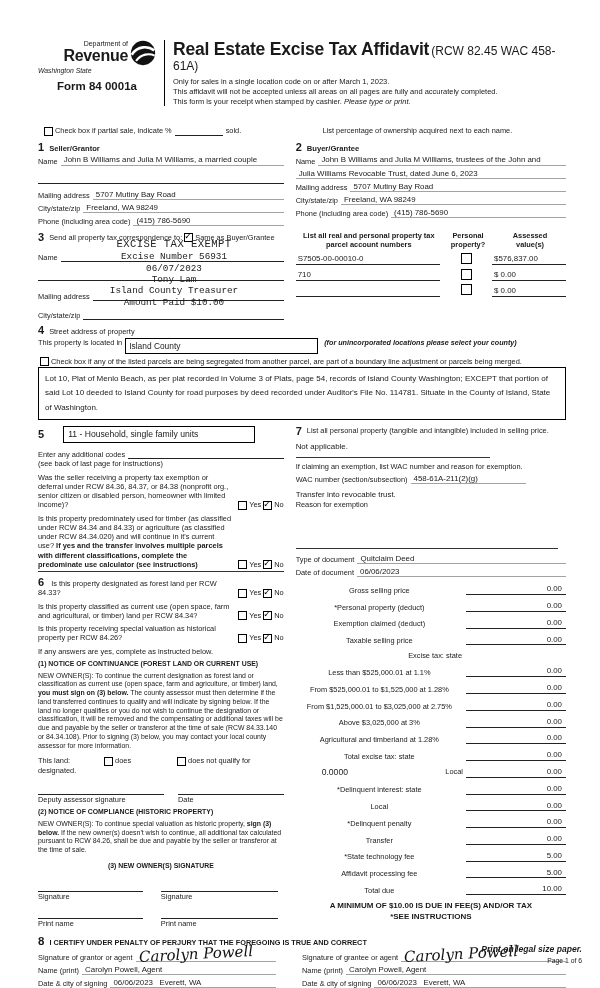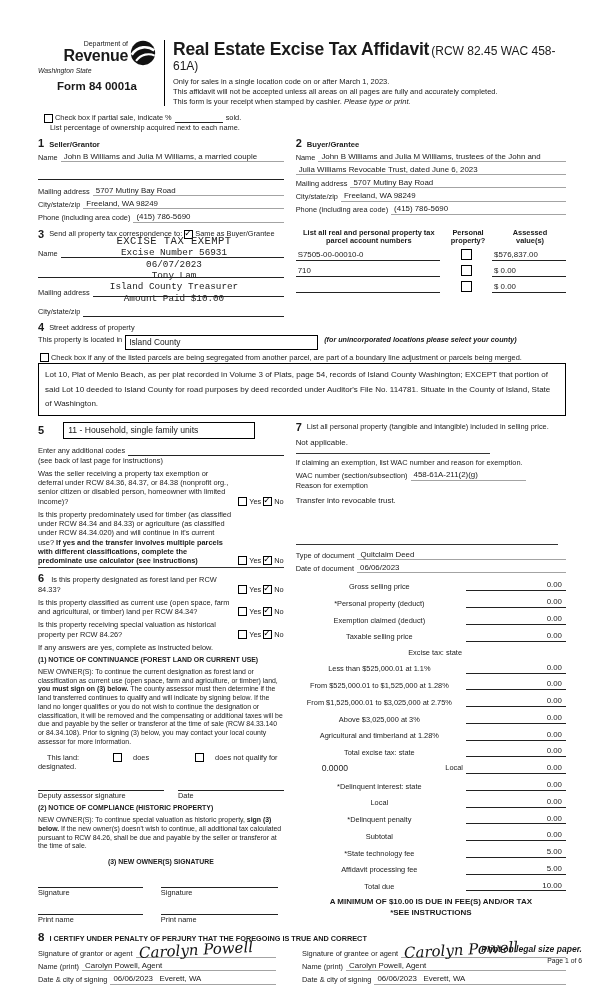--- a/index.html
+++ b/index.html
@@ -33,21 +33,21 @@
   .blank{border-bottom:1px solid #222;min-height:9px;}
   .sec{display:flex;align-items:baseline;}
   .secnum{font-weight:bold;font-size:11px;padding-right:5px;line-height:1;}
   .sectitle{font-weight:bold;font-size:7.6px;}
   .cols{display:flex;}
   .lcol{width:48.8%;flex:none;padding-right:12px;box-sizing:border-box;}
   .rcol{flex:1;}
   b{font-weight:bold;}
 
   
-  .partialrow{display:flex;margin:7px 0 6px 4px;flex-direction:column;}
+  .partialrow{display:flex;margin:20px 0 6px 4px;}
   .partial-l{width:52%;display:flex;align-items:flex-end;}
   .pct-blank{width:48px;border-bottom:1px solid #222;margin:0 3px;}
   .partial-r{flex:1;padding-left:8px;}
 
   
   .s3wrap{position:relative;}
   .stamp{position:absolute;left:26px;top:6px;width:220px;text-align:center;font-family:"Liberation Mono","DejaVu Sans Mono",monospace;color:#222;line-height:1.22;font-size:9.3px;white-space:nowrap;}
   .stamp .l1{font-size:10.6px;letter-spacing:.4px;}
 
   
@@ -68,21 +68,21 @@
   .legalbox{border:1.4px solid #000;padding:4px 6px;font-size:8px;line-height:1.8;margin-top:1px;}
 
   
   .codebox{border:1.1px solid #000;width:182px;padding:2px 4px;font-size:8.6px;margin-left:14px;}
   .qrow{display:flex;margin-top:4px;}
   .qtext{flex:1;padding-right:4px;}
   .yn{white-space:nowrap;align-self:flex-end;display:flex;align-items:center;}
   .notice{font-size:6.9px;line-height:1.27;margin-top:3px;}
   .ntitle{font-weight:bold;font-size:6.9px;margin-top:4px;}
   .land-row{display:flex;align-items:center;margin-top:6px;}
-  .land-row span.t{padding-right:4px;margin-left:9px;}
+  .land-row span.t{padding-right:4px;}
   .land-gap1{width:28px;}
   .land-gap2{width:40px;}
   .dep-row{display:flex;margin-top:10px;}
   .dep-l{width:57%;padding-right:14px;box-sizing:border-box;}
   .dep-r{flex:1;}
   .sigpair{display:flex;margin-top:11px;}
   .sigpair .sp{width:50%;box-sizing:border-box;}
   .sigpair .sp.first{padding-right:18px;}
   .sigpair .sp.second{padding-right:6px;}
   .center{text-align:center;}
@@ -411,22 +411,22 @@
           <span>List all personal property (tangible and intangible) included in selling price.</span>
         </div>
         <div style="margin-top:5px;font-size:7.9px;">Not applicable.</div>
         <div class="hr-part"></div>
         <div style="margin-top:4px;">If claiming an exemption, list WAC number and reason for exemption.</div>
         <div class="fline">
             <span class="lbl">WAC number (section/subsection)</span>
             <span class="fill" style="flex:0 0 110px;">458-61A-211(2)(g)</span>
             <span style="flex:1;"></span>
           </div>
+        <div style="margin-top:6px;font-size:7.9px;">Transfer into revocable trust.</div>
         <div>Reason for exemption</div>
-        <div style="margin-top:6px;font-size:7.9px;">Transfer into revocable trust.</div>
         <div class="hr-wide" style="margin-top:38px;"></div>
         <div class="fline" style="margin-top:5px;">
             <span class="lbl">Type of document</span>
             <span class="fill">Quitclaim Deed</span>
           </div>
         <div class="fline">
             <span class="lbl">Date of document</span>
             <span class="fill">06/06/2023</span>
           </div>
       </div>
@@ -486,21 +486,21 @@
           </div>
         <div class="taxrow">
             <span class="taxlabel">Local</span>
             <span class="taxfill">0.00</span>
           </div>
         <div class="taxrow">
             <span class="taxlabel">*Delinquent penalty</span>
             <span class="taxfill">0.00</span>
           </div>
         <div class="taxrow">
-            <span class="taxlabel">Subtotal</span>
+            <span class="taxlabel">Transfer</span>
             <span class="taxfill">0.00</span>
           </div>
         <div class="taxrow">
             <span class="taxlabel">*State technology fee</span>
             <span class="taxfill">5.00</span>
           </div>
         <div class="taxrow">
             <span class="taxlabel">Affidavit processing fee</span>
             <span class="taxfill">5.00</span>
           </div>

